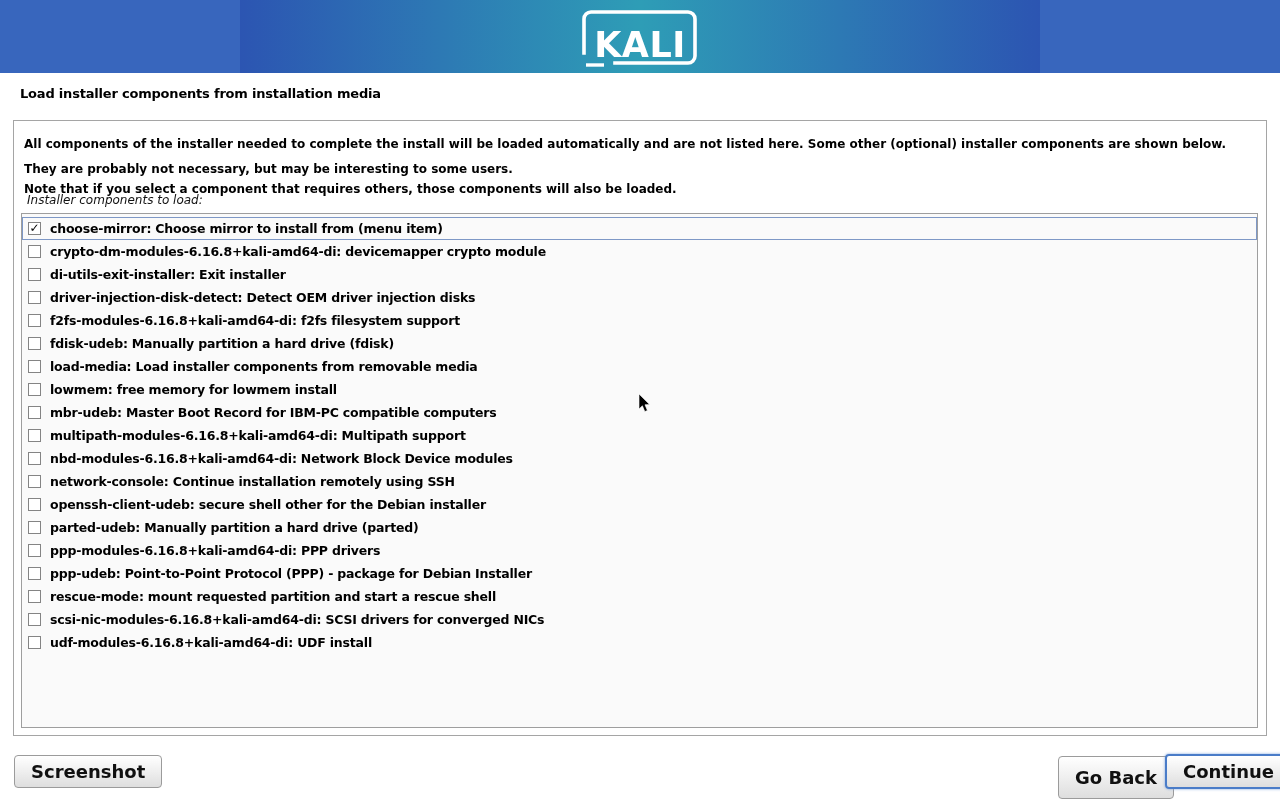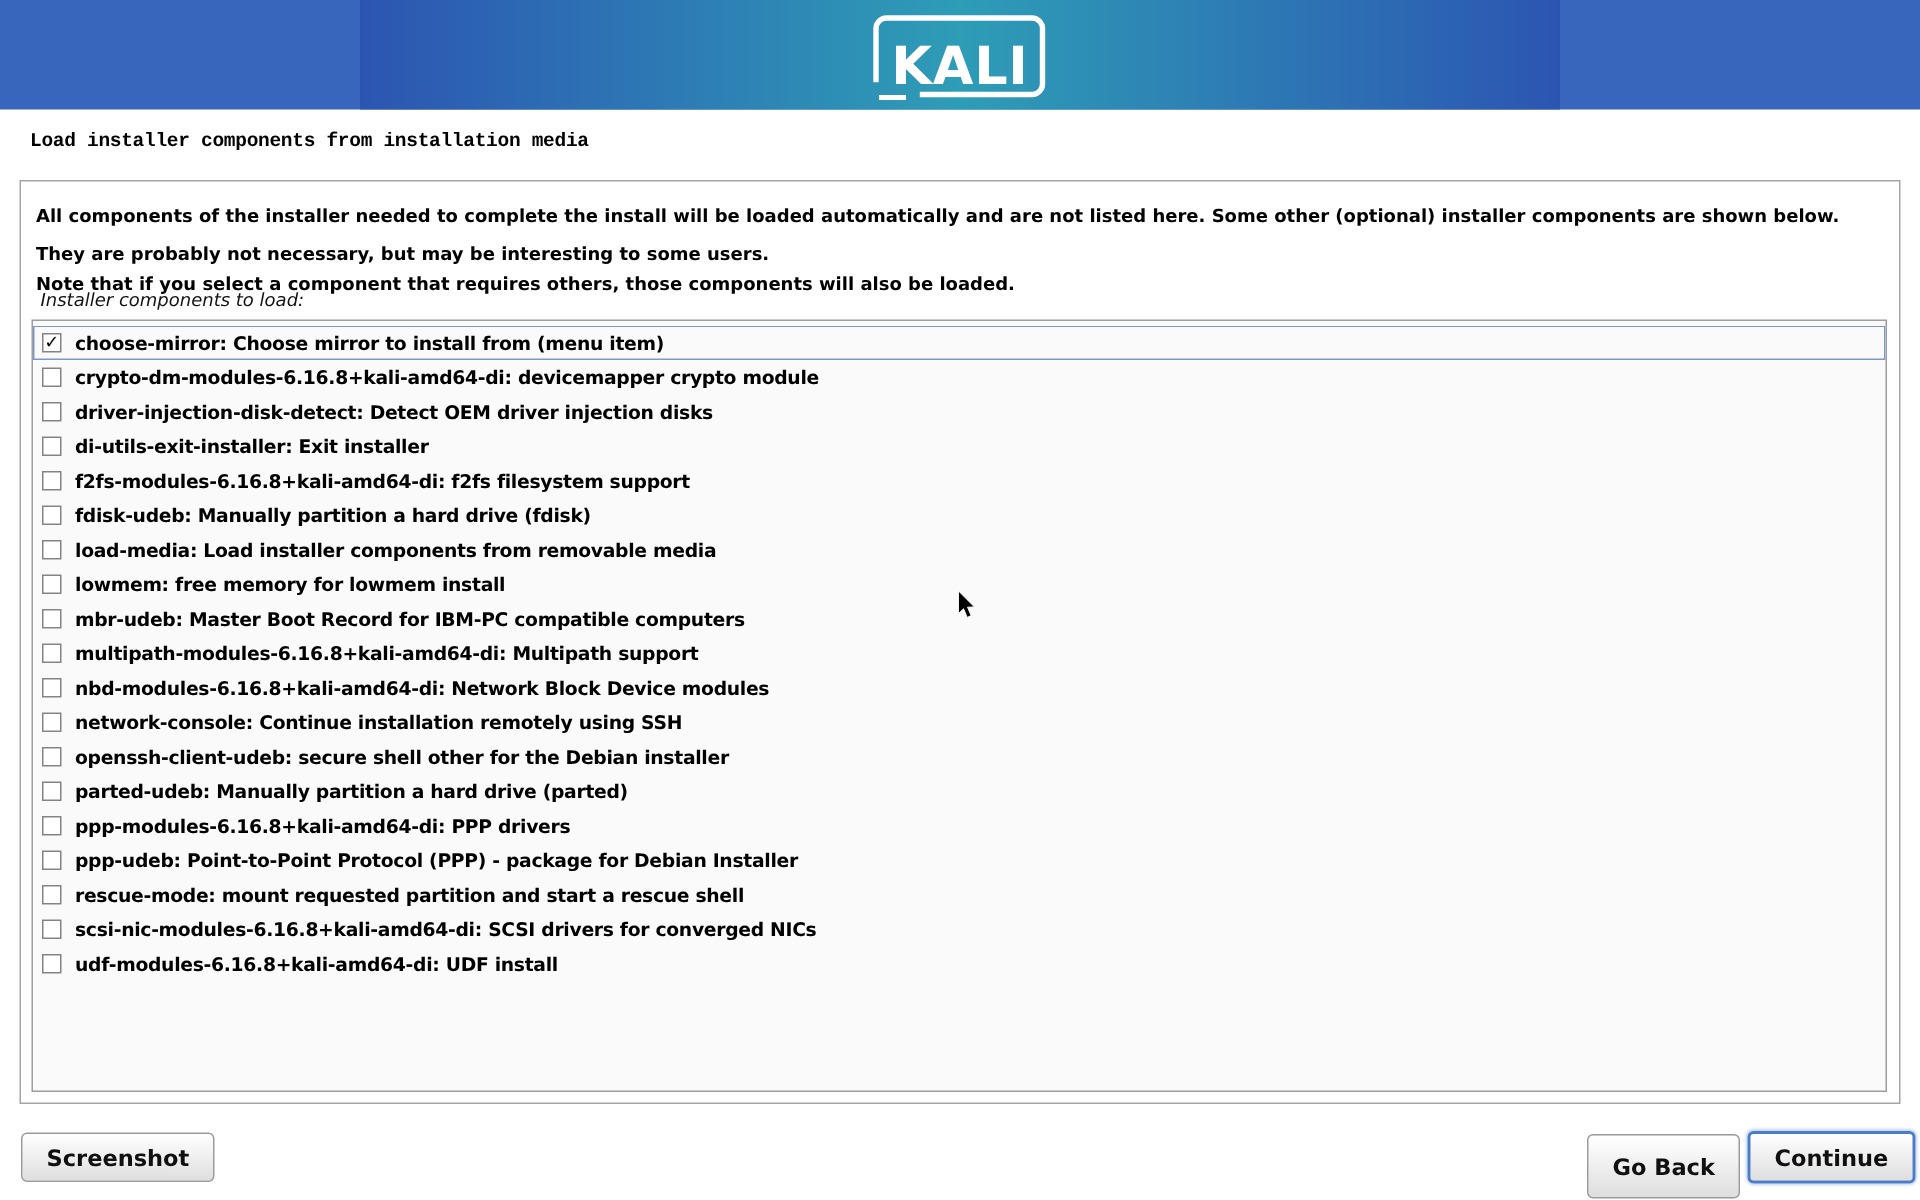--- a/index.html
+++ b/index.html
@@ -22,21 +22,21 @@
   .banner{position:absolute;left:0;top:0;width:1280px;height:73px;background:var(--banner_blue);}
   .banner-gradient{position:absolute;left:240px;top:0;width:800px;height:73px;
     background:linear-gradient(90deg,var(--banner_edge_blue) 0%,var(--banner_teal) 50%,var(--banner_edge_blue) 100%);}
   .logo{position:absolute;left:582px;top:10px;width:116px;height:57px;}
   .logo svg{position:absolute;left:0;top:0;}
   .logo-text{position:absolute;left:0;top:1px;width:116px;height:67px;
     display:flex;align-items:center;justify-content:center;
     color:#fff;font-size:35px;font-weight:bold;letter-spacing:0.5px;}
 
   
-  .page-title{position:absolute;left:20px;top:86px;font-size:13px;font-weight:bold;letter-spacing:-0.2px;font-family:Liberation Mono, monospace;}
+  .page-title{position:absolute;left:20px;top:86px;font-size:13px;font-weight:bold;letter-spacing:-0.2px;}
 
   
   .content-box{position:absolute;left:13px;top:120px;width:1254px;height:616px;
     border:1px solid #a5a5a5;background:#fff;}
   .intro{position:absolute;left:10px;top:6px;right:10px;
     font-size:12px;font-weight:bold;line-height:15px;}
   .note{position:absolute;left:10px;top:51px;right:10px;
     font-size:12px;font-weight:bold;line-height:15px;}
   .fit-line{white-space:nowrap;overflow:hidden;margin-top:10px;}
   .list-label{position:absolute;left:13px;top:72px;font-size:12px;font-style:italic;color:#111;}
@@ -47,21 +47,21 @@
   .component-row{height:23px;display:flex;align-items:center;padding-left:6px;cursor:default;}
   .component-row.focused{box-shadow:inset 0 0 0 1px var(--row_focus);}
   .checkbox{width:13px;height:13px;flex:0 0 13px;border:1px solid #848484;background:#fff;
     margin-right:9px;font-size:12px;line-height:11px;text-align:center;font-weight:bold;color:#000;}
   .component-label{font-size:12.5px;font-weight:bold;letter-spacing:-0.2px;}
 
   
   .btn{position:absolute;height:33px;display:flex;align-items:center;justify-content:center;
     background:linear-gradient(#ffffff,#f2f2f2 40%,#dedede);
     border:1px solid #9b9b9b;border-radius:4px;
-    font-size:15px;font-weight:bold;color:#101010;padding:0 16px;cursor:default;}
+    font-size:18px;font-weight:bold;color:#101010;padding:0 16px;cursor:default;}
   .btn-screenshot{left:14px;top:755px;min-width:99px;}
   .btn-goback{left:1058px;top:756px;min-width:97px;height:43px;}
   .btn-continue{left:1165px;top:754px;min-width:100px;height:35px;
     border:2px solid var(--focus_border);
     box-shadow:0 0 2px 1px rgba(120,160,220,0.45);}
 
   
   .cursor{position:absolute;left:638px;top:394px;width:13px;height:20px;pointer-events:none;}
 </style>
 </head>
@@ -97,26 +97,26 @@
         <span class="component-label">choose-mirror: Choose mirror to install from (menu item)</span>
       </div>
 
       <div class="component-row">
         <span class="checkbox"></span>
         <span class="component-label">crypto-dm-modules-6.16.8+kali-amd64-di: devicemapper crypto module</span>
       </div>
 
       <div class="component-row">
         <span class="checkbox"></span>
+        <span class="component-label">di-utils-exit-installer: Exit installer</span>
+      </div>
+
+      <div class="component-row">
+        <span class="checkbox"></span>
         <span class="component-label">driver-injection-disk-detect: Detect OEM driver injection disks</span>
-      </div>
-
-      <div class="component-row">
-        <span class="checkbox"></span>
-        <span class="component-label">di-utils-exit-installer: Exit installer</span>
       </div>
 
       <div class="component-row">
         <span class="checkbox"></span>
         <span class="component-label">f2fs-modules-6.16.8+kali-amd64-di: f2fs filesystem support</span>
       </div>
 
       <div class="component-row">
         <span class="checkbox"></span>
         <span class="component-label">fdisk-udeb: Manually partition a hard drive (fdisk)</span>

